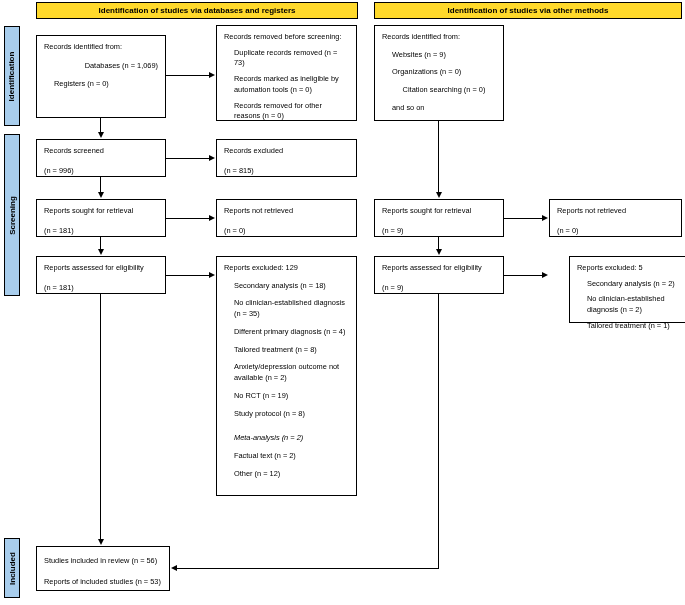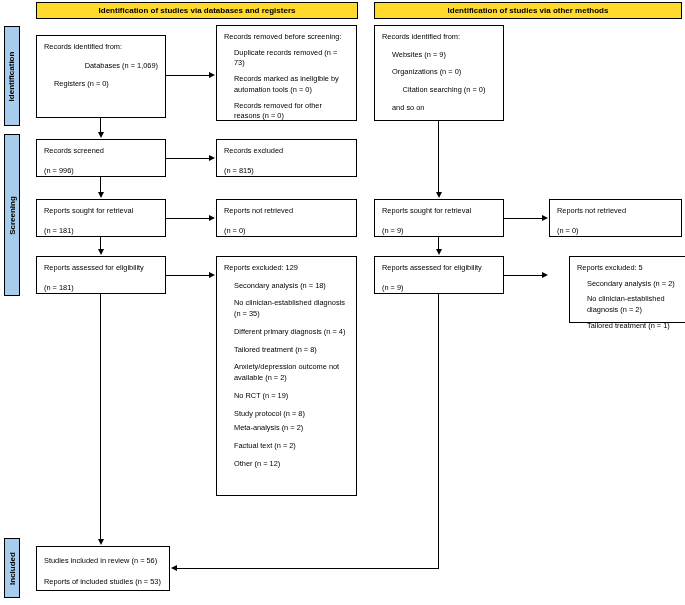--- a/index.html
+++ b/index.html
@@ -167,21 +167,21 @@
 
   <div class="box" style="left:216px; top:256px; width:141px; height:240px;">
     <span class="ln">Reports excluded: 129</span>
     <span class="ln wrap ind1" style="margin-top:7px;">Secondary analysis (n = 18)</span>
     <span class="ln wrap ind1" style="margin-top:7px;">No clinician-established diagnosis (n = 35)</span>
     <span class="ln wrap ind1" style="margin-top:7px;">Different primary diagnosis (n = 4)</span>
     <span class="ln wrap ind1" style="margin-top:7px;">Tailored treatment (n = 8)</span>
     <span class="ln wrap ind1" style="margin-top:7px;">Anxiety/depression outcome not available (n = 2)</span>
     <span class="ln wrap ind1" style="margin-top:7px;">No RCT (n = 19)</span>
     <span class="ln wrap ind1" style="margin-top:7px;">Study protocol (n = 8)</span>
-    <span class="ln wrap ind1" style="margin-top:4px;">Meta-analysis (n = 2)</span>
+    <span class="ln wrap ind1" style="margin-top:14px;font-style:italic;">Meta-analysis (n = 2)</span>
     <span class="ln wrap ind1" style="margin-top:7px;">Factual text (n = 2)</span>
     <span class="ln wrap ind1" style="margin-top:7px;">Other (n = 12)</span>
   </div>
 
   <div class="box" style="left:374px; top:256px; width:130px; height:38px;">
     <span class="ln">Reports assessed for eligibility</span>
     <span class="ln" style="margin-top:9px;">(n = 9)</span>
   </div>
 
   <div class="box" style="left:549px; top:256px; width:133px; height:67px;margin-left:20px;">

